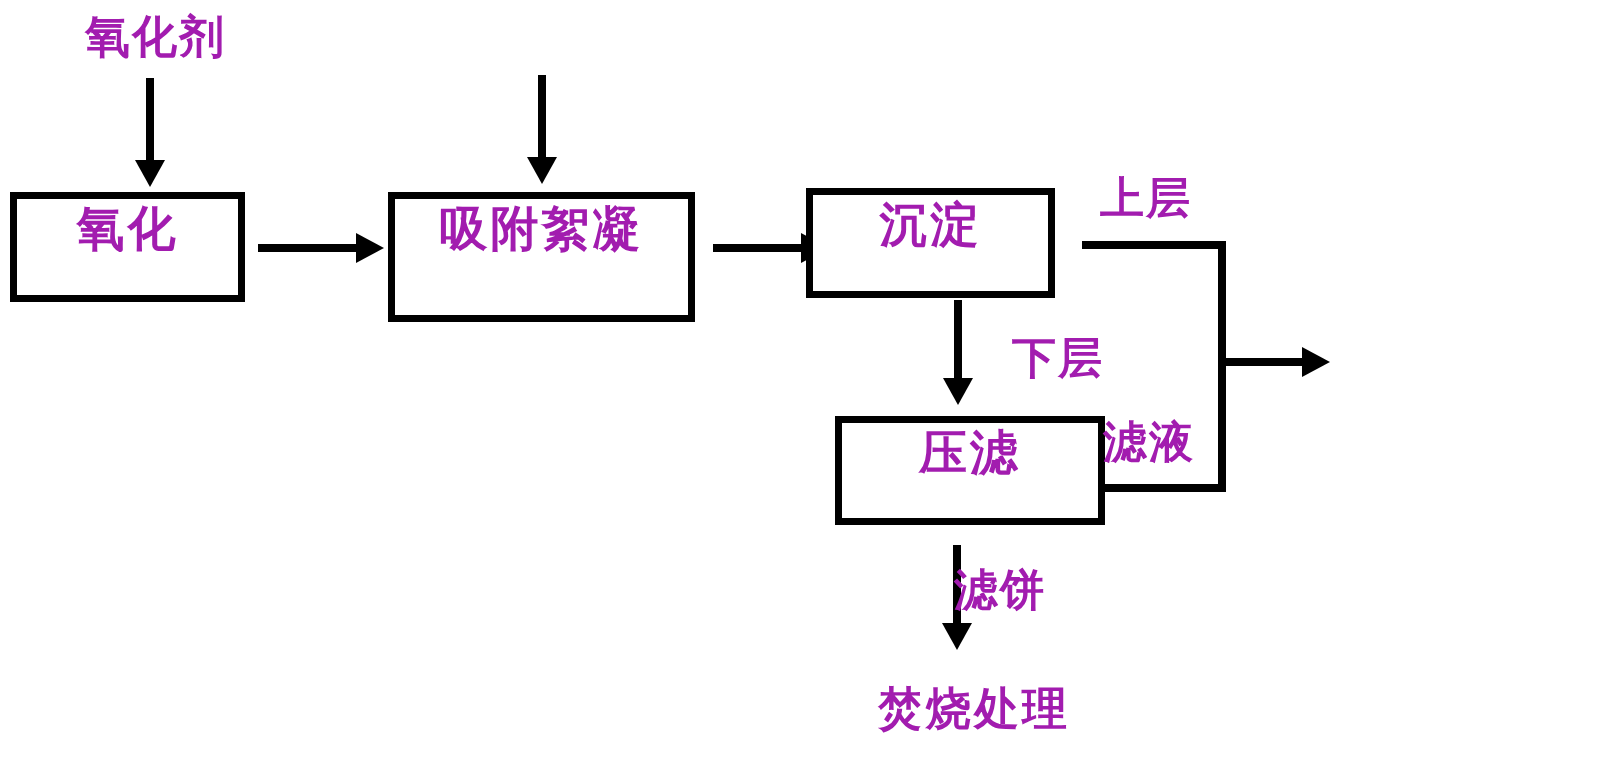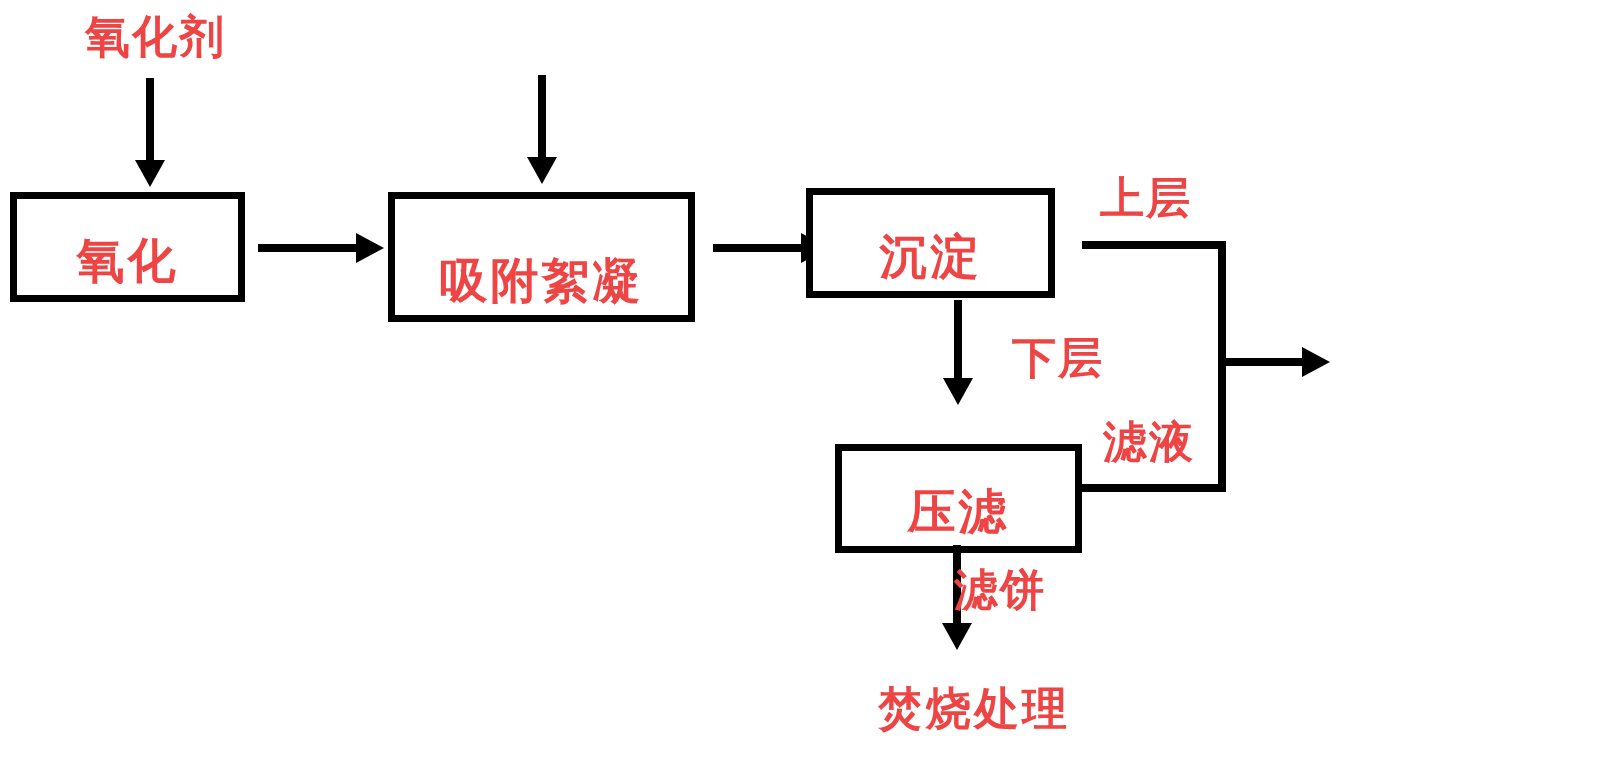--- a/index.html
+++ b/index.html
@@ -7,30 +7,30 @@
     padding: 0;
     background: #ffffff;
   }
   #canvas {
     position: relative;
     width: 1598px;
     height: 776px;
     background: #ffffff;
     overflow: hidden;
     font-family: "Liberation Sans", "DejaVu Sans", sans-serif;
-    color: #ef4444;
+    color: #a21caf;
   }
   
   .pbox {
     position: absolute;
     box-sizing: border-box;
     border: 7px solid #000000;
     background: #ffffff;
     display: flex;
-    align-items: flex-end;
+    align-items: flex-start;
     justify-content: center;
   }
   .pbox .blabel {
     font-size: 48px;
     font-weight: bold;
     letter-spacing: 3px;
     white-space: nowrap;
     transform: translateY(-2px);
   }
   
@@ -105,21 +105,21 @@
 
   <div class="hline" style="left:1082px; top:484px; width:144px;"></div>
 
   <div class="hline" style="left:1222px; top:358px; width:82px;"></div>
   <div class="head-right" style="left:1302px; top:347px;"></div>
 
   <div class="vline" style="left:954px; top:300px; height:80px;"></div>
   <div class="head-down" style="left:943px; top:378px;"></div>
   <div class="lbl lbl-stream" style="left:1012px; top:334px;">下层</div>
 
-  <div class="pbox" style="left:835px; top:444px; width:247px; height:109px;">
+  <div class="pbox" style="left:835px; top:416px; width:270px; height:109px;">
     <span class="blabel">压滤</span>
   </div>
 
   <div class="lbl lbl-stream" style="left:1103px; top:418px;">滤液</div>
 
   <div class="vline" style="left:953px; top:545px; height:80px;"></div>
   <div class="head-down" style="left:942px; top:623px;"></div>
   <div class="lbl lbl-stream" style="left:954px; top:566px;">滤饼</div>
 
   <div class="lbl lbl-terminal" style="left:878px; top:684px;">焚烧处理</div>

